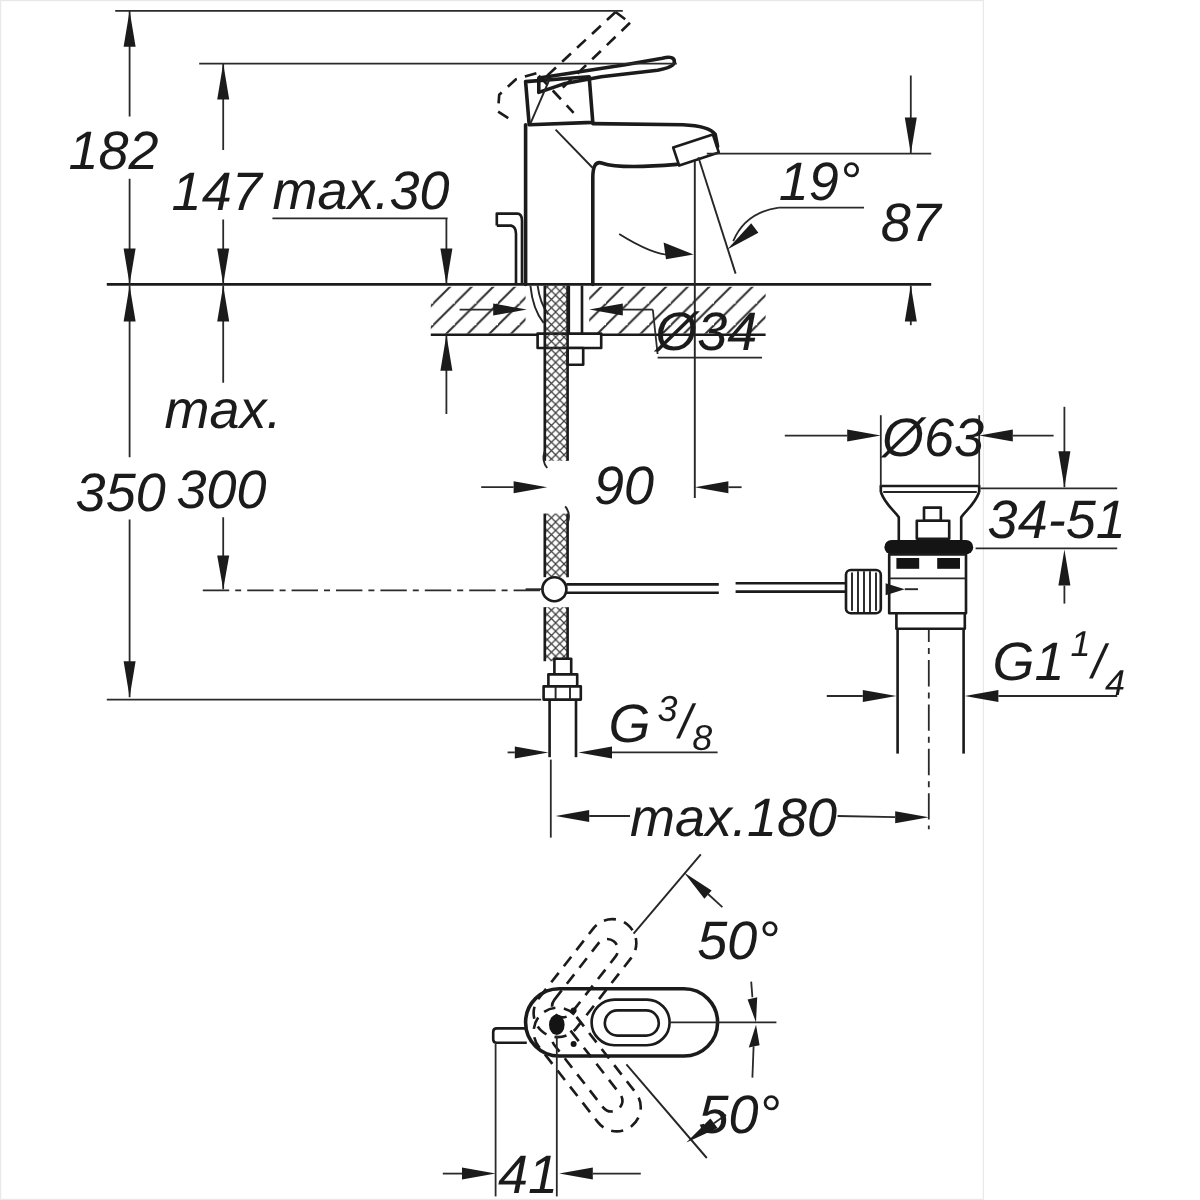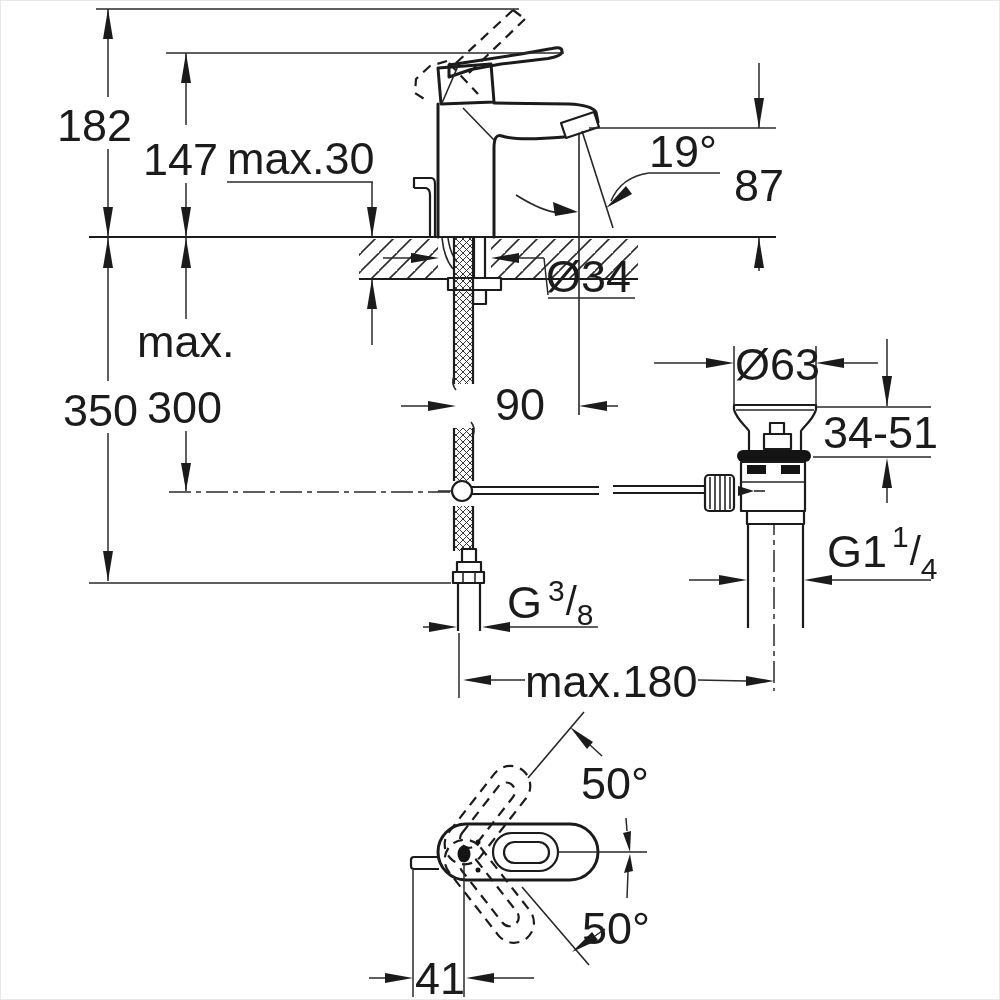--- a/index.html
+++ b/index.html
@@ -1,16 +1,16 @@
 <!DOCTYPE html>
 <html><head>
 <meta charset="utf-8">
 <style>
   html,body{margin:0;padding:0;background:#fff;}
-  .page{position:relative;width:1000px;height:1000px;background:#ffffff;box-sizing:border-box;border:1px solid #e8e8e8;}
+  .page{position:relative;width:820px;height:1000px;background:#ffffff;box-sizing:border-box;border:1px solid #e8e8e8;font-style:italic;}
   svg{display:block;}
   .t{font-family:"Liberation Sans","DejaVu Sans",sans-serif;font-size:45px;fill:#1b1b1b;}
   .sup{font-size:30px;}
   .sub{font-size:30px;}
   .slash{font-size:40px;}
   .thick{stroke:#1b1b1b;stroke-width:3;fill:none;stroke-linecap:round;stroke-linejoin:round;}
   .med{stroke:#1b1b1b;stroke-width:2.2;fill:none;stroke-linecap:butt;stroke-linejoin:round;}
   .medw{stroke:#1b1b1b;stroke-width:2.2;fill:#ffffff;stroke-linejoin:round;}
   .thin{stroke:#262626;stroke-width:1.6;fill:none;}
   .dim{stroke:#2a2a2a;stroke-width:1.5;fill:none;}

